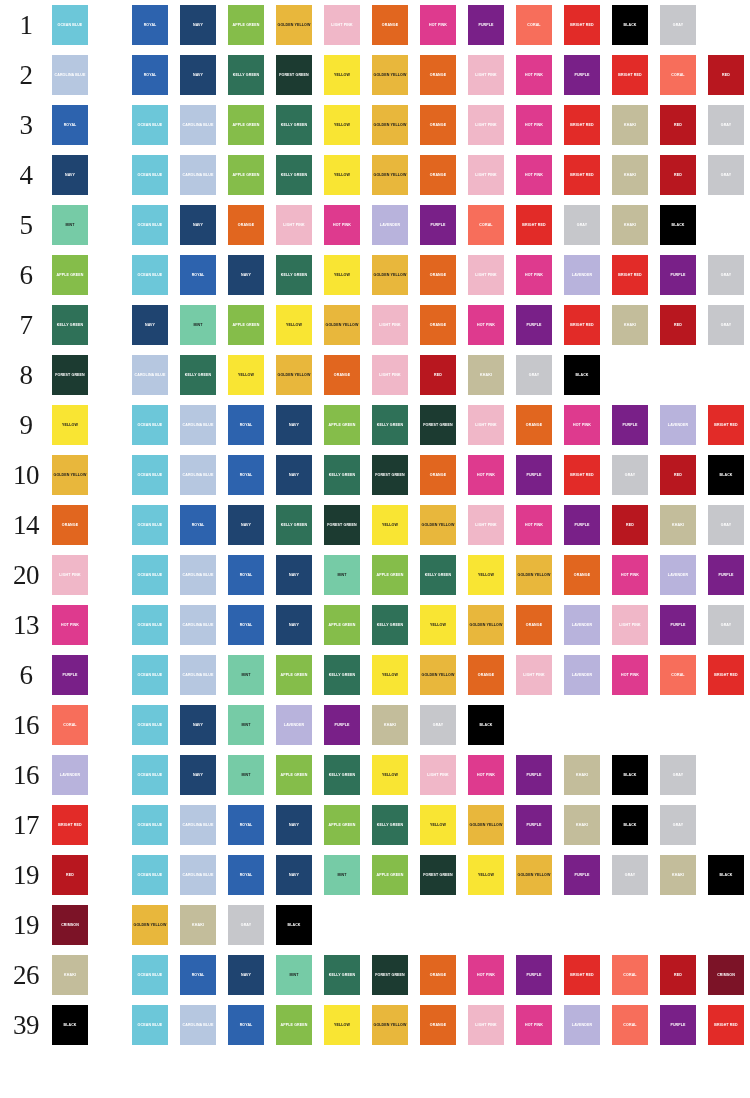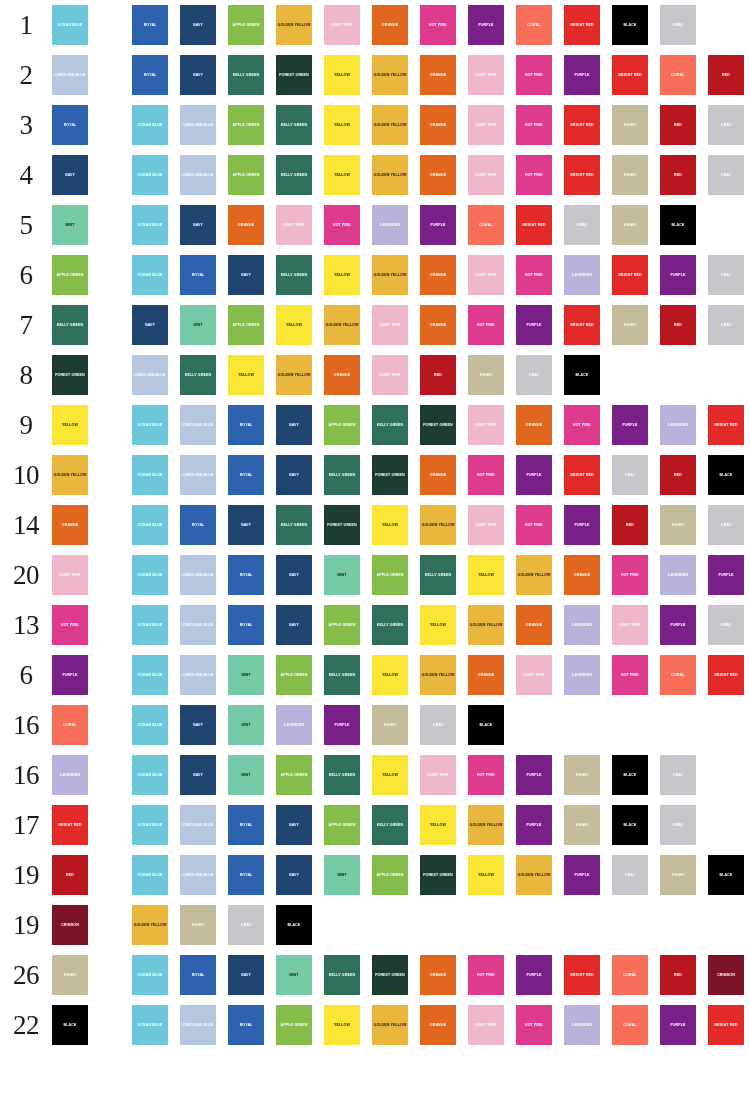--- a/index.html
+++ b/index.html
@@ -993,21 +993,21 @@
         </div>
         <div class="swatch combo-swatch" style="background: rgb(184, 23, 31);">
           <span class="swatch-label lbl-light">RED</span>
         </div>
         <div class="swatch combo-swatch" style="background: rgb(124, 19, 39);">
           <span class="swatch-label lbl-light">CRIMSON</span>
         </div>
       </div>
     </div>
     <div class="palette-row">
-      <div class="row-number">22</div>
+      <div class="row-number">39</div>
       <div class="base-cell">
         <div class="swatch base-swatch" style="background: rgb(0, 0, 0);">
           <span class="swatch-label lbl-light">BLACK</span>
         </div>
       </div>
       <div class="combo-list">
         <div class="swatch combo-swatch" style="background: rgb(108, 199, 217);">
           <span class="swatch-label lbl-light">OCEAN BLUE</span>
         </div>
         <div class="swatch combo-swatch" style="background: rgb(182, 199, 224);">

